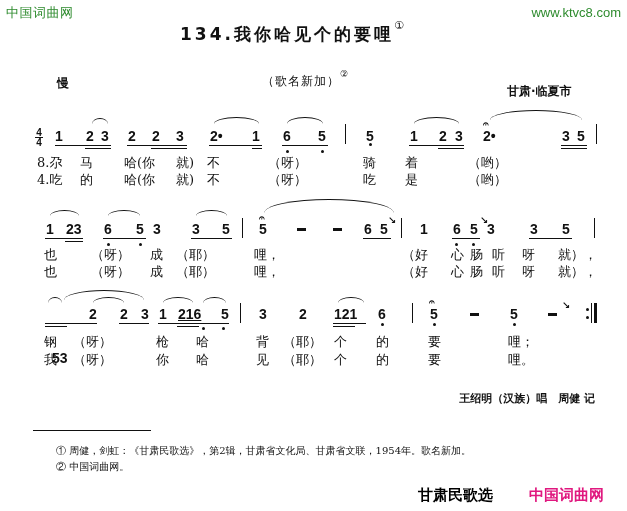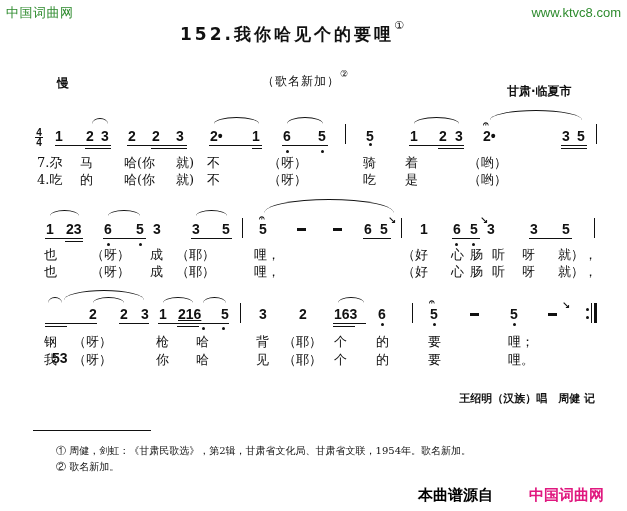--- a/index.html
+++ b/index.html
@@ -31,21 +31,21 @@
   .timesig { position: absolute; font-family: "Liberation Sans", sans-serif; font-weight: bold; font-size: 10px; line-height: 9px; text-align: center; width: 8px; }
   .timesig .tl { border-bottom: 1px solid #111; }
   .arrow { position: absolute; font-size: 10px; font-weight: bold; }
 </style>
 </head>
 <body>
 
 <div class="abs site-left">中国词曲网</div>
 <div class="abs site-right">www.ktvc8.com</div>
 
-<div class="abs title"><span>152.我你哈见个的要哩</span><sup>①</sup></div>
+<div class="abs title"><span>134.我你哈见个的要哩</span><sup>①</sup></div>
 
 <div class="abs tempo">慢</div>
 <div class="abs subtitle"><span>（歌名新加）</span><sup>②</sup></div>
 <div class="abs region">甘肃·临夏市</div>
 
 <div>
   <div class="timesig" style="left:35px;top:128px;">
     <div class="tl">4</div>
     <div>4</div>
   </div>
@@ -87,21 +87,21 @@
   <div class="slur" style="left:92px;top:118px;width:16px;height:6px;"></div>
   <div class="slur" style="left:214px;top:117px;width:45px;height:7px;"></div>
   <div class="slur" style="left:287px;top:117px;width:36px;height:7px;"></div>
   <div class="slur" style="left:414px;top:117px;width:45px;height:7px;"></div>
   <div class="slur" style="left:490px;top:110px;width:92px;height:10px;"></div>
   <div class="fermata" style="left:483px;top:119px;">𝄐</div>
 
   <div class="bar" style="left:345px;top:124px;height:20px;"></div>
   <div class="bar" style="left:596px;top:124px;height:20px;"></div>
 
-  <span class="lyr" style="left:37px;top:156px;">7.尕</span>
+  <span class="lyr" style="left:37px;top:156px;">8.尕</span>
   <span class="lyr" style="left:80px;top:156px;">马</span>
   <span class="lyr" style="left:124px;top:156px;">哈(你</span>
   <span class="lyr" style="left:176px;top:156px;">就)</span>
   <span class="lyr" style="left:207px;top:156px;">不</span>
   <span class="lyr" style="left:268px;top:156px;">（呀）</span>
   <span class="lyr" style="left:363px;top:156px;">骑</span>
   <span class="lyr" style="left:405px;top:156px;">着</span>
   <span class="lyr" style="left:468px;top:156px;">（哟）</span>
 
   <span class="lyr" style="left:37px;top:173px;">4.吃</span>
@@ -187,21 +187,21 @@
 <div>
   <span class="n" style="left:52px;top:307px;margin-top:44px;">53</span>
   <span class="n" style="left:89px;top:307px;">2</span>
   <span class="n" style="left:120px;top:307px;">2</span>
   <span class="n" style="left:141px;top:307px;">3</span>
   <span class="n" style="left:159px;top:307px;">1</span>
   <span class="n" style="left:178px;top:307px;text-decoration:underline;">216</span>
   <span class="n" style="left:221px;top:307px;">5</span>
   <span class="n" style="left:259px;top:307px;">3</span>
   <span class="n" style="left:299px;top:307px;">2</span>
-  <span class="n" style="left:334px;top:307px;">163</span>
+  <span class="n" style="left:334px;top:307px;">121</span>
   <span class="n" style="left:378px;top:307px;">6</span>
   <span class="n" style="left:430px;top:307px;">5</span>
   <div class="dash" style="left:470px;top:313px;"></div>
   <span class="n" style="left:510px;top:307px;">5</span>
   <div class="dash" style="left:548px;top:313px;"></div>
   <div class="arrow" style="left:562px;top:300px;">↘</div>
 
   <div class="u1" style="left:45px;top:323px;width:52px;"></div>
   <div class="u1" style="left:45px;top:326px;width:22px;"></div>
   <div class="u1" style="left:119px;top:323px;width:30px;"></div>
@@ -251,16 +251,16 @@
   <span class="lyr" style="left:334px;top:353px;">个</span>
   <span class="lyr" style="left:376px;top:353px;">的</span>
   <span class="lyr" style="left:428px;top:353px;">要</span>
   <span class="lyr" style="left:508px;top:353px;">哩。</span>
 </div>
 
 <div class="abs credit">王绍明（汉族）唱　周健 记</div>
 
 <div class="abs fnline"></div>
 <div class="abs fn" style="top:444px;"><span>①</span> <span>周健，剑虹：《甘肃民歌选》，第2辑，甘肃省文化局、甘肃省文联，1954年。歌名新加。</span></div>
-<div class="abs fn" style="top:460px;"><span>②</span> <span>歌名新加。</span></div>
-
-<div class="abs src-black">本曲谱源自</div>
+<div class="abs fn" style="top:460px;"><span>②</span> <span>中国词曲网。</span></div>
+
+<div class="abs src-black">甘肃民歌选</div>
 <div class="abs src-pink">中国词曲网</div>
 
 </body></html>

